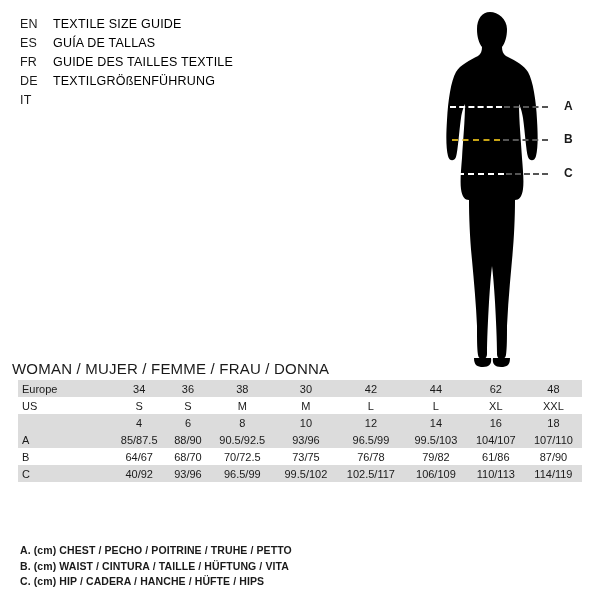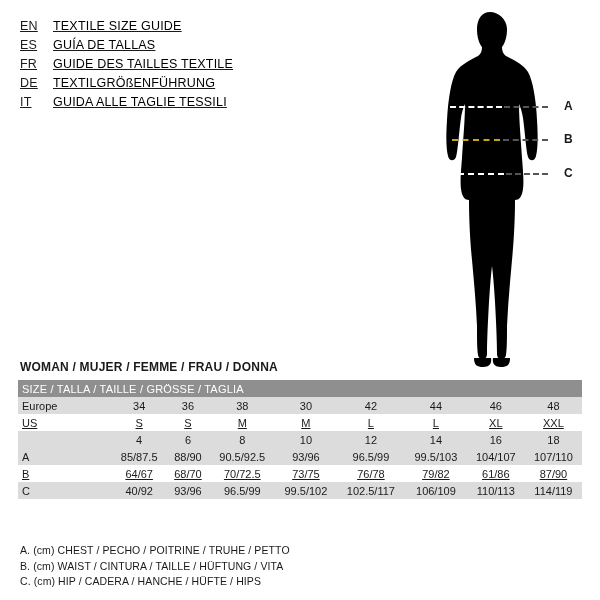--- a/index.html
+++ b/index.html
@@ -23,25 +23,24 @@
 
   
   .lang-block {
     position: absolute;
     top: 14px;
     left: 20px;
     width: 300px;
   }
   .lang-row {
     display: flex;
-    align-items: flex-end;
+    align-items: center;
     height: 19px;
     font-size: 12.5px;
     letter-spacing: 0.2px;
-    text-decoration: underline;
   }
   .lang-code {
     width: 33px;
     flex: none;
     color: #1a1a1a;
   }
   .lang-text {
     color: #000000;
   }
 
@@ -75,23 +74,23 @@
   .lead-line {
     position: absolute;
     height: 0;
     border-top: 2px dashed #555;
   }
 
   
   .woman-title {
     position: absolute;
     top: 360px;
-    left: 20px;
-    font-size: 12px;
-    font-weight: bold;
+    left: 12px;
+    font-size: 15px;
+    font-weight: normal;
     letter-spacing: 0.2px;
     color: #1a1a1a;
   }
 
   
   .table-wrap {
     position: absolute;
     top: 380px;
     left: 18px;
     width: 564px;
@@ -118,33 +117,32 @@
     font-weight: normal;
     text-align: left;
     font-size: 11px;
     letter-spacing: 0.2px;
   }
   tr.shade td {
     background: #dcdcdc;
   }
   tr.plain td {
     background: #ffffff;
-    text-decoration: underline;
   }
 
   
   .notes {
     position: absolute;
     top: 543px;
     left: 20px;
     width: 560px;
   }
   .note {
     font-size: 10.5px;
-    font-weight: normal;
+    font-weight: bold;
     line-height: 15.5px;
     letter-spacing: 0.1px;
     color: #1a1a1a;
   }
 </style>
 </head>
 <body>
 
 <div class="page">
 
@@ -160,21 +158,20 @@
     <div class="lang-row">
       <span class="lang-code">FR</span>
       <span class="lang-text">GUIDE DES TAILLES TEXTILE</span>
     </div>
     <div class="lang-row">
       <span class="lang-code">DE</span>
       <span class="lang-text">TEXTILGRÖßENFÜHRUNG</span>
     </div>
     <div class="lang-row">
       <span class="lang-code">IT</span>
-      <span class="lang-text">GUIDA ALLE TAGLIE TESSILI</span>
     </div>
   </div>
 
   <div class="figure-area">
     <svg class="silhouette" width="120" height="360" viewBox="0 0 120 360">
       <path fill="#000000" d="
         M60,4
         C52,4 47,11 47,21
         C47,29 49,35 52,39
         C52,43 51,46 48,48
@@ -226,33 +223,30 @@
     <div class="measure-line white" style="top:165px; left:48px; width:56px;"></div>
     <div class="lead-line" style="top:165px; left:106px; width:42px;"></div>
     <div class="measure-label" style="top:158px; left:164px;">C</div>
   </div>
 
   <div class="woman-title">WOMAN / MUJER / FEMME / FRAU / DONNA</div>
 
   <div class="table-wrap">
     <table class="size-table">
       <tbody>
-        <tr class="head-row">
-          <td colspan="9">SIZE / TALLA / TAILLE / GRÖSSE / TAGLIA</td>
-        </tr>
 
         <tr class="shade">
           <td class="rowhead">Europe</td>
           <td>34</td>
           <td>36</td>
           <td>38</td>
           <td>30</td>
           <td>42</td>
           <td>44</td>
-          <td>46</td>
+          <td>62</td>
           <td>48</td>
         </tr>
 
         <tr class="plain">
           <td class="rowhead">US</td>
           <td>S</td>
           <td>S</td>
           <td>M</td>
           <td>M</td>
           <td>L</td>

